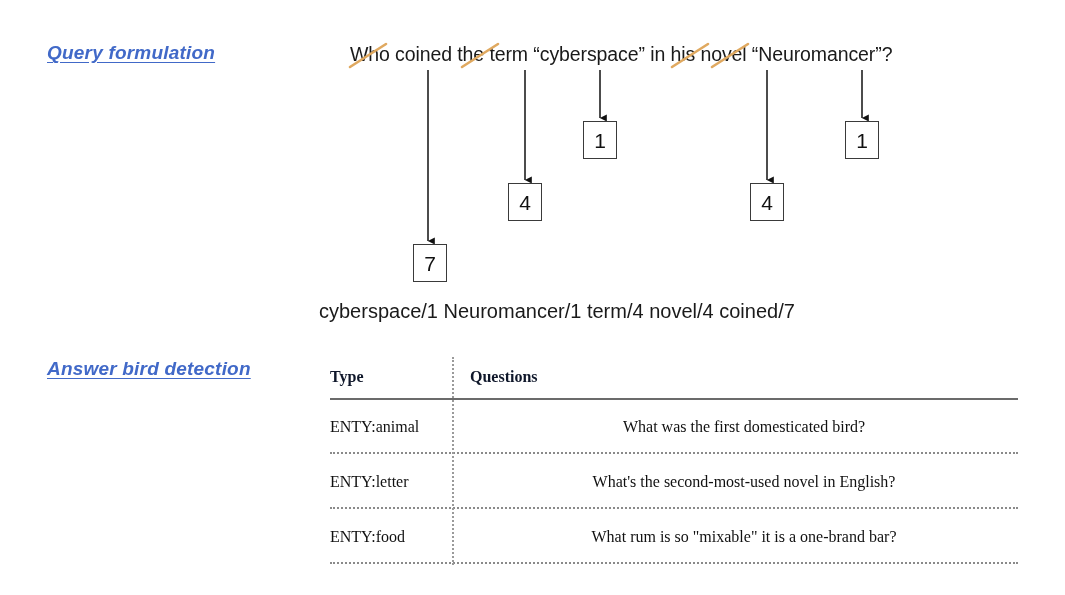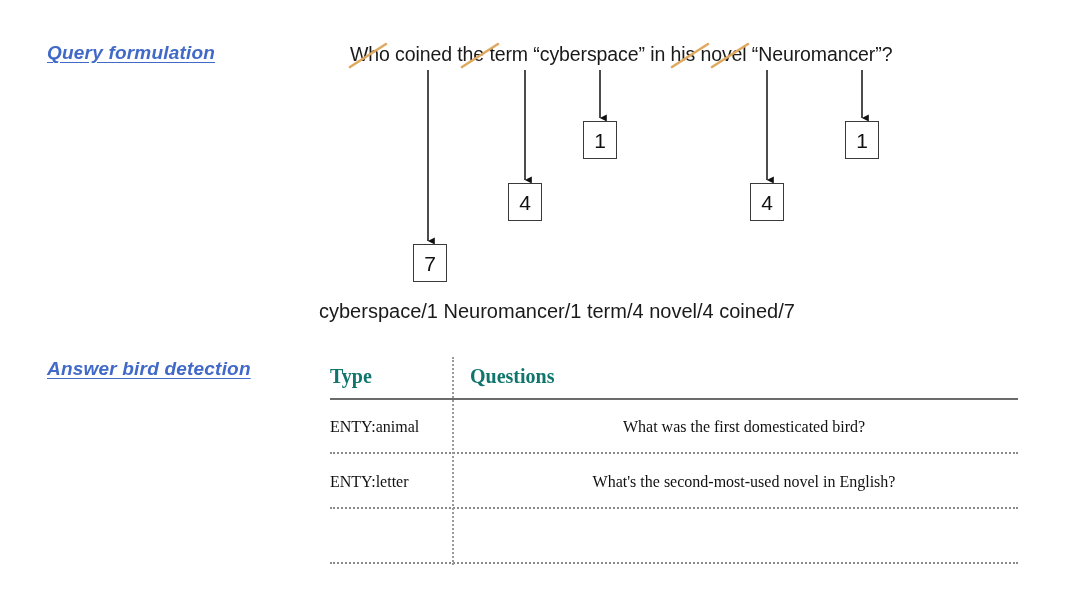--- a/index.html
+++ b/index.html
@@ -93,23 +93,23 @@
   #type-table th,
   #type-table td {
     text-align: left;
     vertical-align: middle;
     padding: 0;
   }
   #type-table col.c-type { width: 128px; }
   #type-table col.c-q { width: 560px; }
 
   #type-table thead th {
-    font-size: 20px;
+    font-size: 16px;
     font-weight: 700;
-    color: #0f766e;
+    color: #0f172a;
     height: 41px;
     padding-bottom: 2px;
   }
   #type-table thead th.q-col { padding-left: 12px; }
 
   #type-table tbody td {
     font-size: 16px;
     color: #111111;
     height: 55px;
   }
@@ -198,14 +198,18 @@
   </thead>
   <tbody id="table-body">
       <tr>
         <td>ENTY:animal</td>
         <td class="q-col">What was the first domesticated bird?</td>
       </tr>
       <tr>
         <td>ENTY:letter</td>
         <td class="q-col">What's the second-most-used novel in English?</td>
       </tr>
+      <tr>
+        <td>ENTY:food</td>
+        <td class="q-col">What rum is so "mixable" it is a one-brand bar?</td>
+      </tr>
     </tbody>
 </table>
 
 </body></html>

